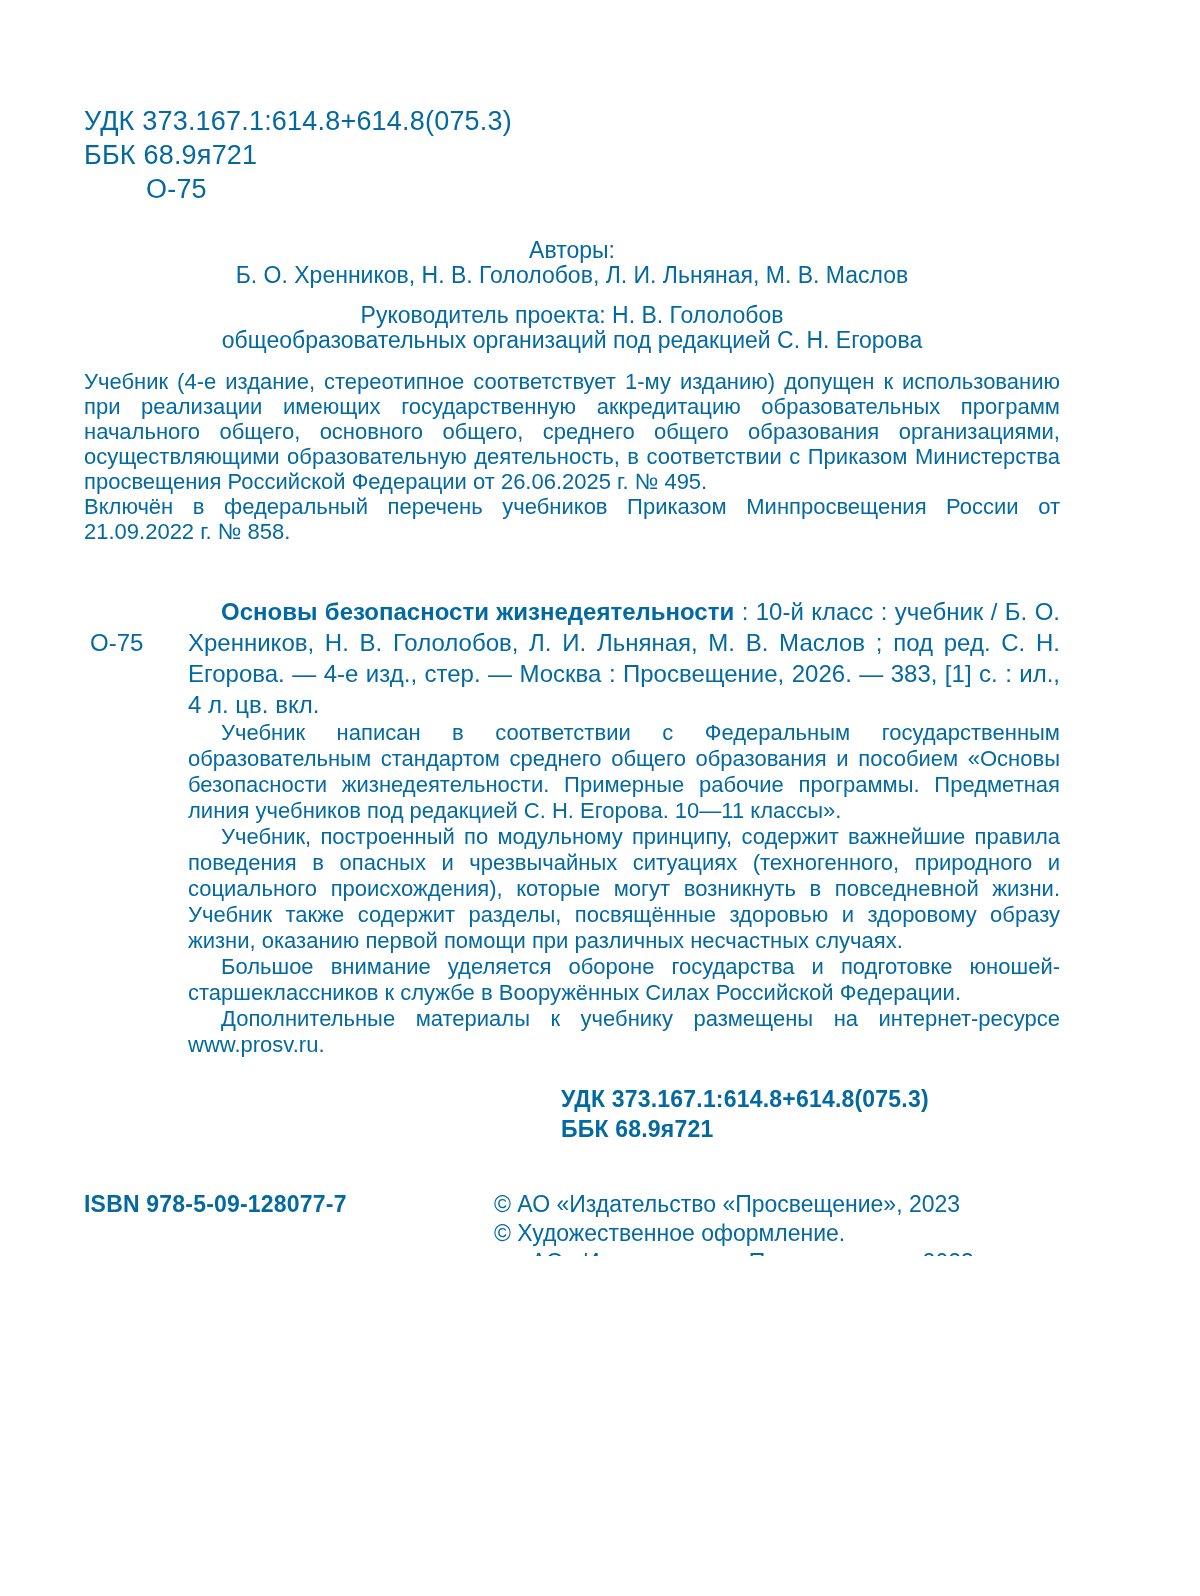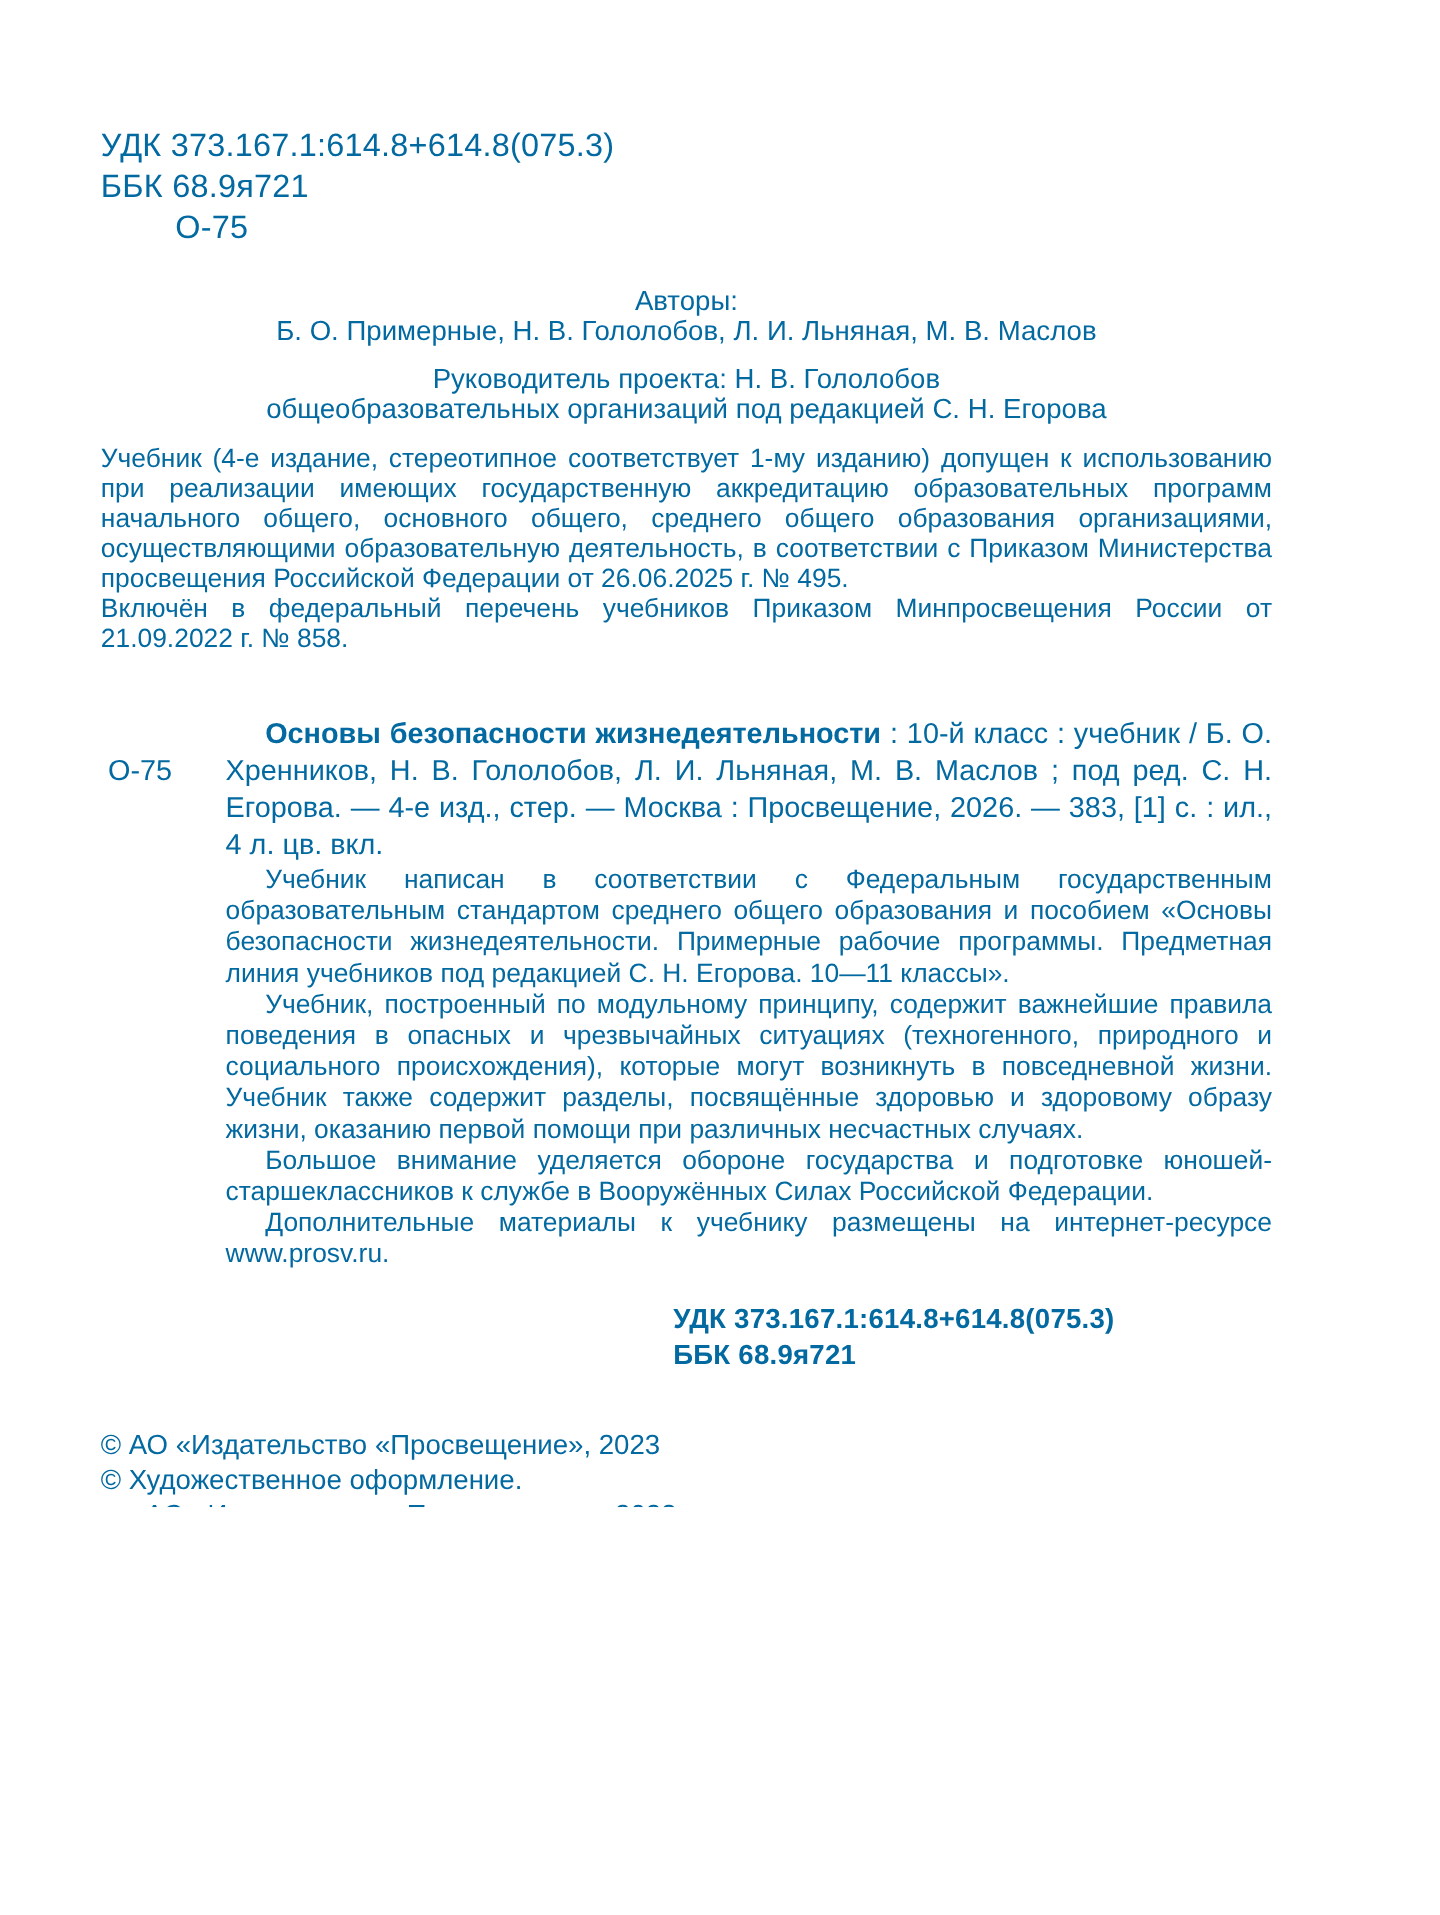--- a/index.html
+++ b/index.html
@@ -108,21 +108,21 @@
 <div class="page">
 
   <div class="top-codes">
     <div>УДК 373.167.1:614.8+614.8(075.3)</div>
     <div>ББК 68.9я721</div>
     <div class="o75">О-75</div>
   </div>
 
   <div class="center-block">
     <p class="row">Авторы:</p>
-    <p class="row">Б. О. Примерные, Н. В. Гололобов, Л. И. Льняная, М. В. Маслов</p>
+    <p class="row">Б. О. Хренников, Н. В. Гололобов, Л. И. Льняная, М. В. Маслов</p>
     <p class="row gap-sm">Руководитель проекта: Н. В. Гололобов</p>
     <p class="row">общеобразовательных организаций под редакцией С. Н. Егорова</p>
   </div>
 
   <div class="approval">
     <p>Учебник (4-е издание, стереотипное соответствует 1-му изданию) допущен к использованию при реализации имеющих государственную аккредитацию образовательных программ начального общего, основного общего, среднего общего образования организациями, осуществляющими образовательную деятельность, в соответствии с Приказом Министерства просвещения Российской Федерации от 26.06.2025 г. № 495.</p>
     <p>Включён в федеральный перечень учебников Приказом Минпросвещения России от 21.09.2022 г. № 858.</p>
   </div>
 
   <div class="record">
@@ -136,20 +136,21 @@
     <p>Большое внимание уделяется обороне государства и подготовке юношей-старшеклассников к службе в Вооружённых Силах Российской Федерации.</p>
     <p>Дополнительные материалы к учебнику размещены на интернет-ресурсе www.prosv.ru.</p>
   </div>
 
   <div class="bottom-codes">
     <div>УДК 373.167.1:614.8+614.8(075.3)</div>
     <div>ББК 68.9я721</div>
   </div>
 
   <div class="footer">
+    <div class="isbn">ISBN 978-5-09-128077-7</div>
     <div class="copyright">
       <p class="line">© АО «Издательство «Просвещение», 2023</p>
       <p class="line">© Художественное оформление.</p>
       <p class="line cont">АО «Издательство «Просвещение», 2023</p>
       <p class="line cont">Все права важнейшие</p>
     </div>
   </div>
 
 </div>
 

